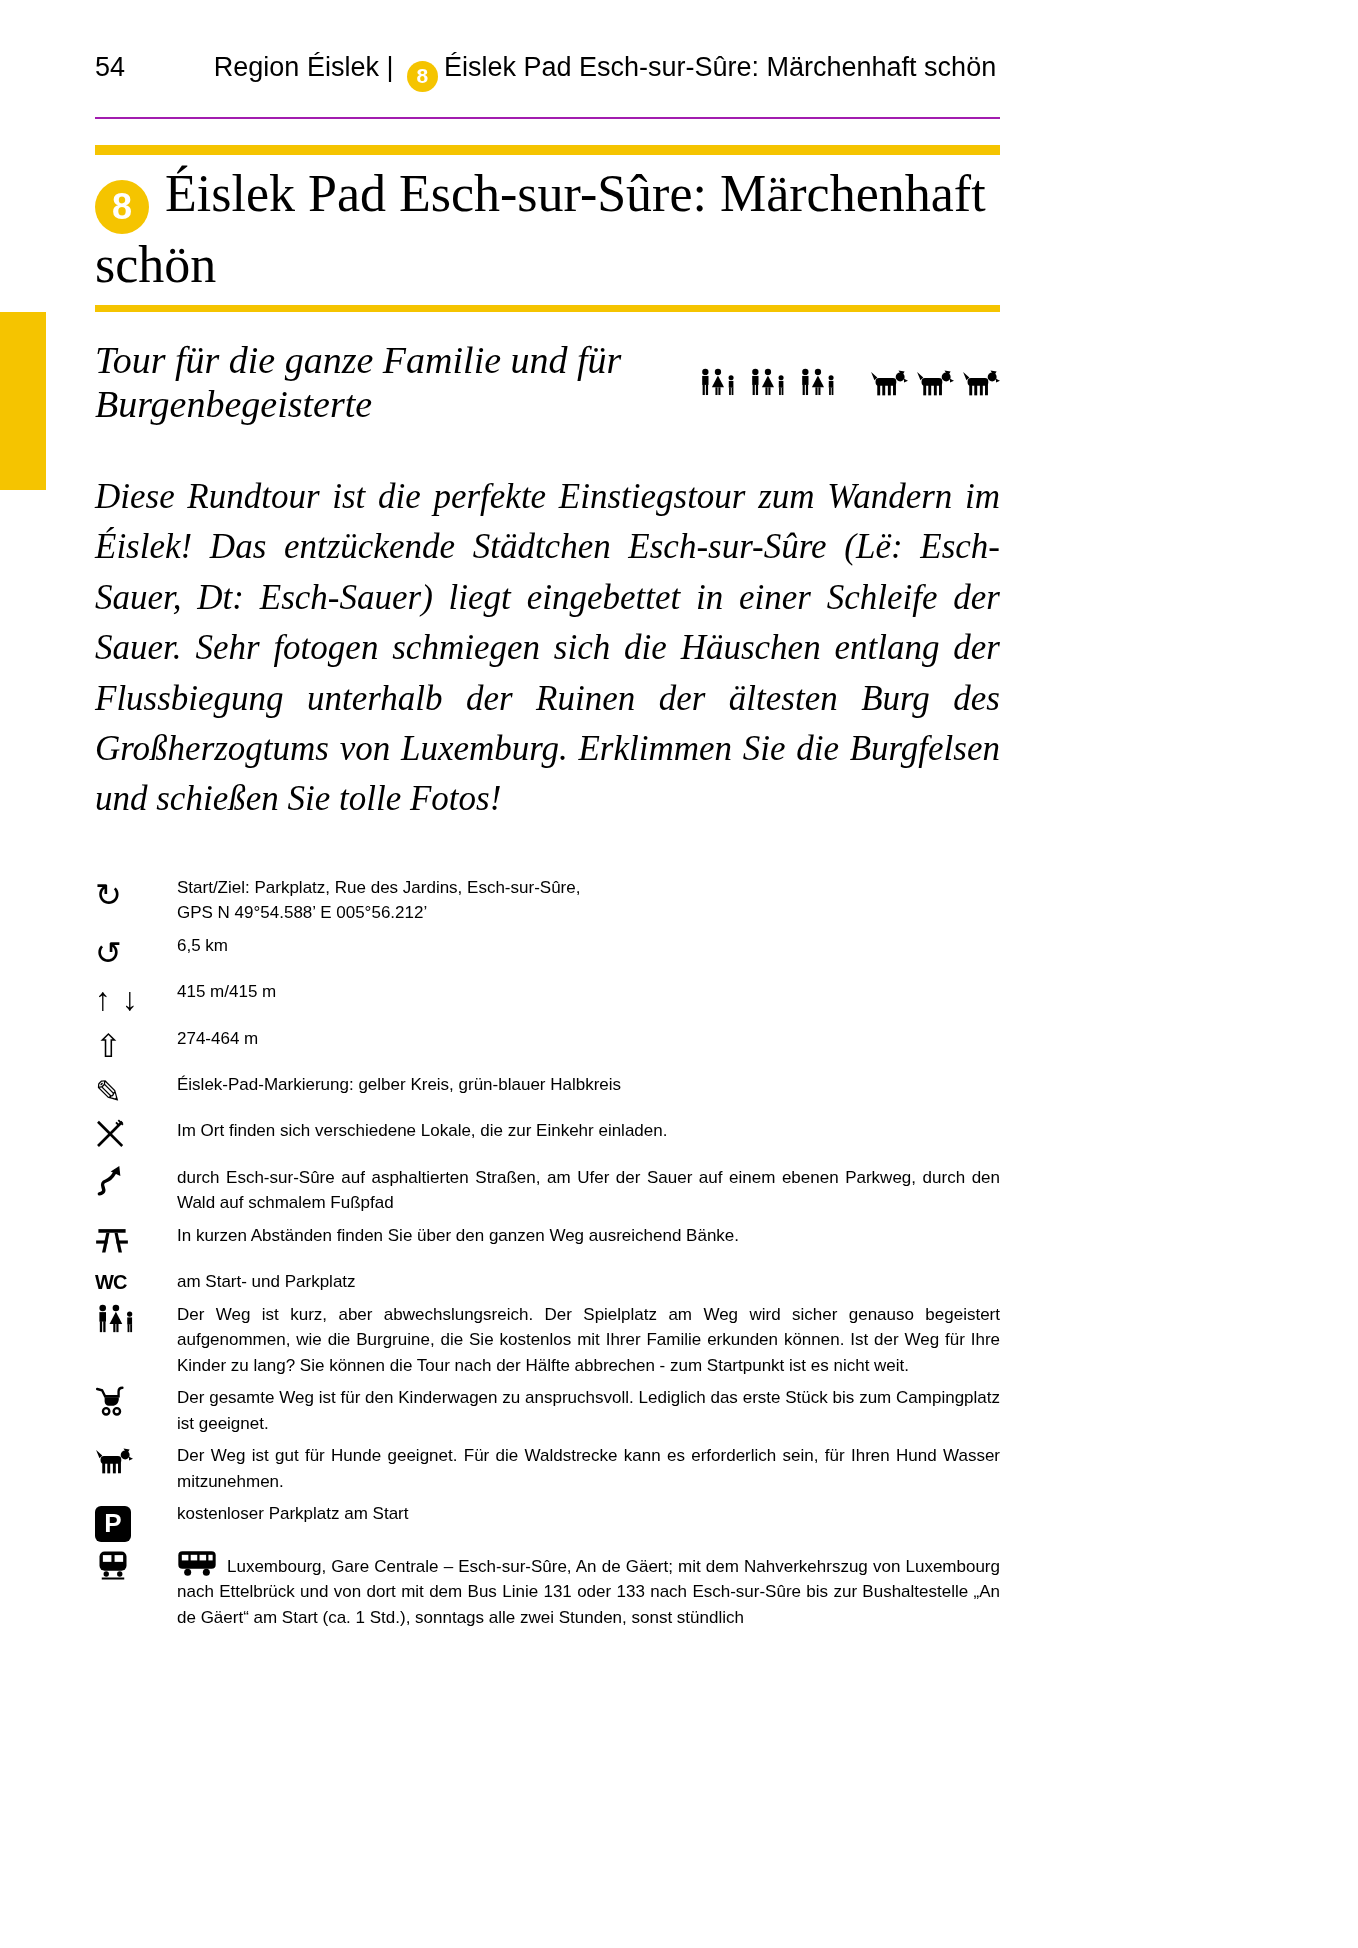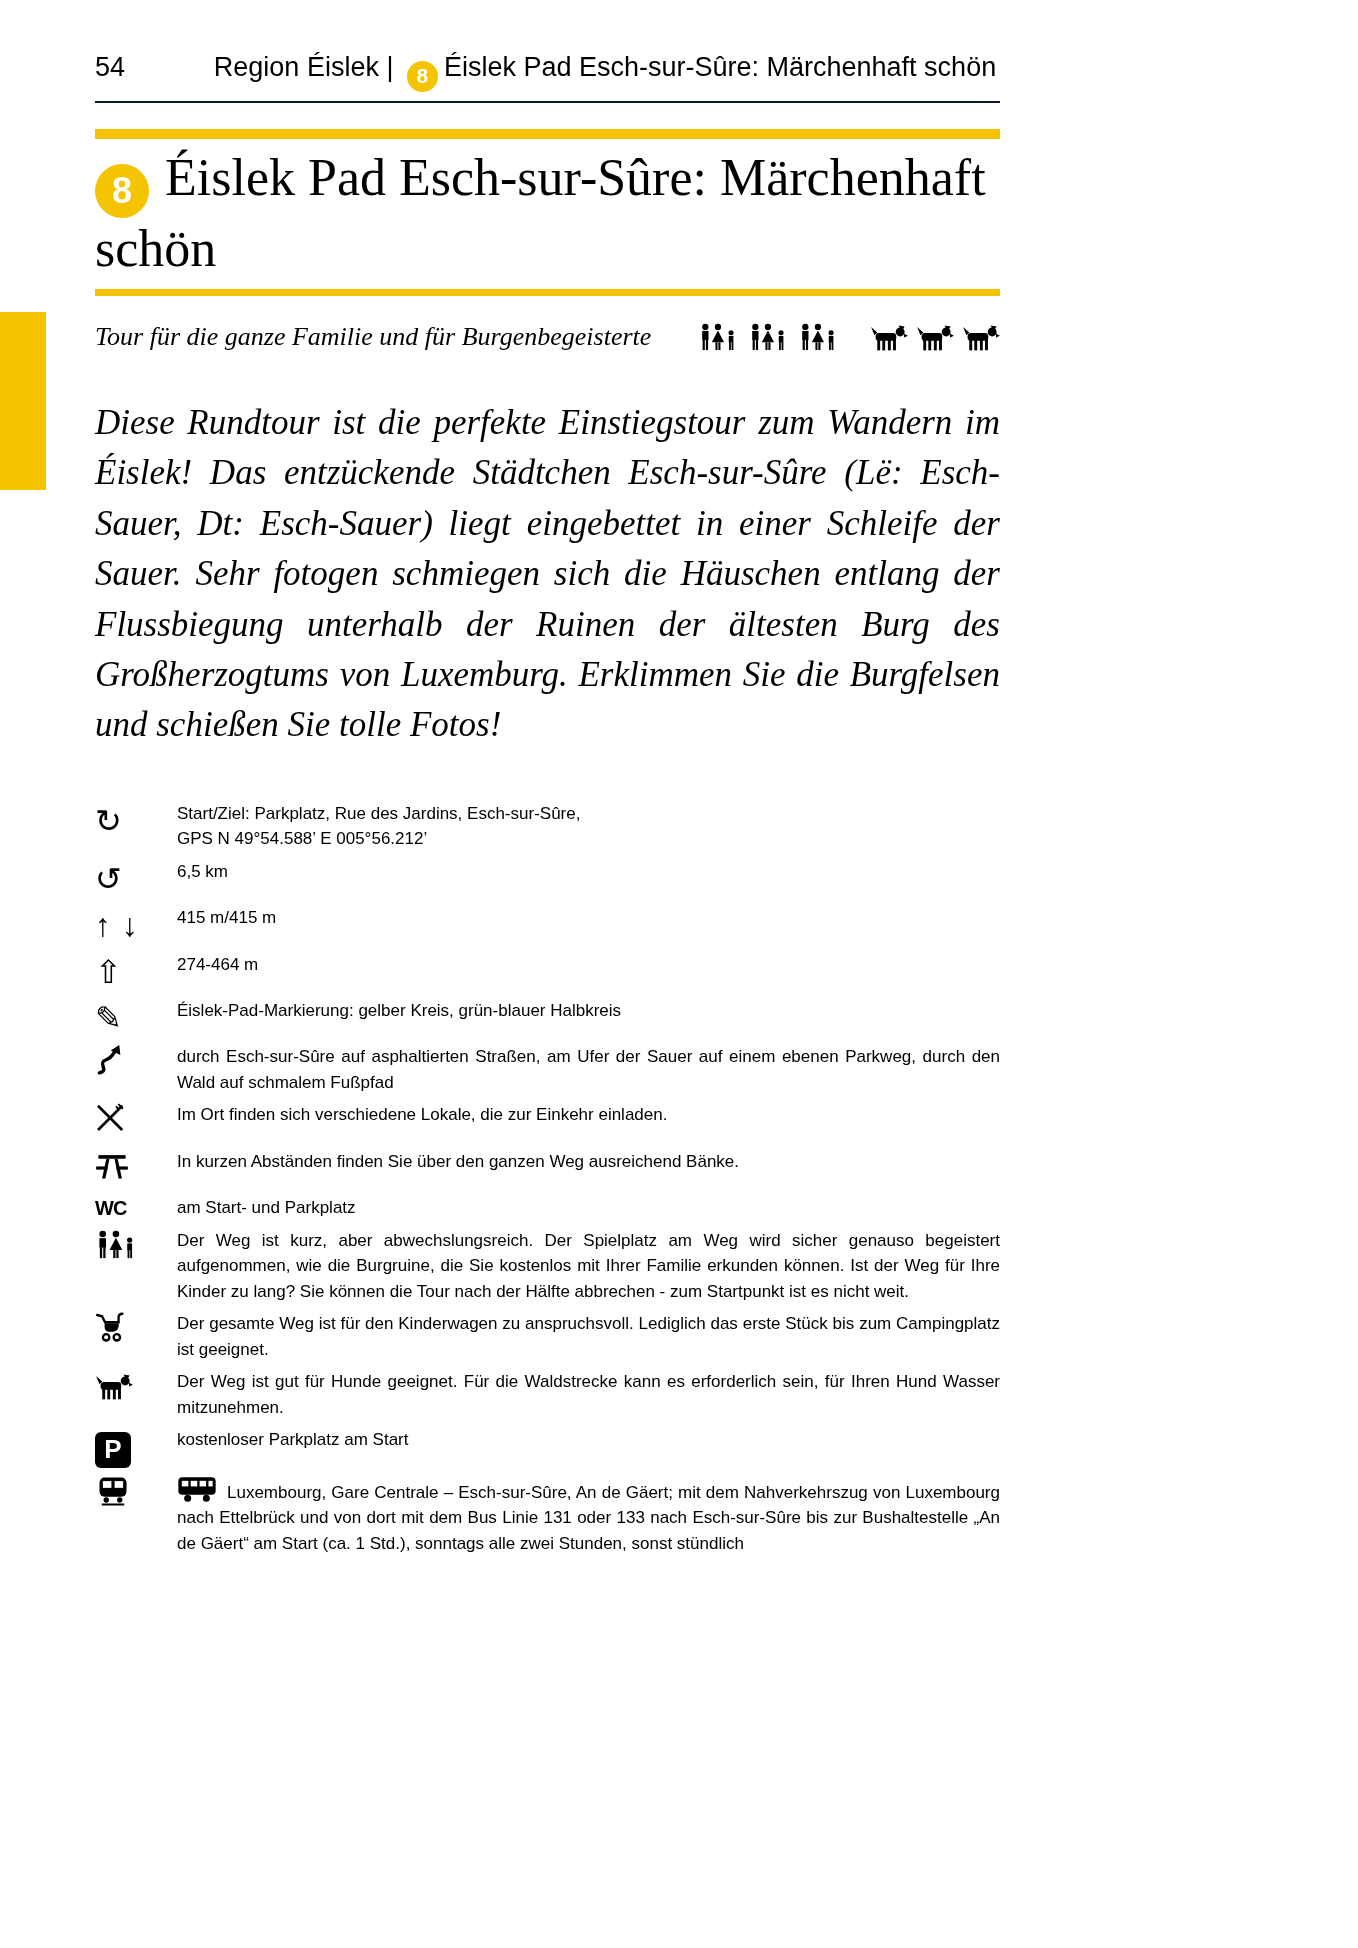--- a/index.html
+++ b/index.html
@@ -14,21 +14,21 @@
     position:absolute; left:0; top:312px; width:46px; height:178px;
     background:var(--yellow);
   }
   .content {
     position:absolute; left:95px; top:0; width:905px;
   }
 
   
   .running-head {
     margin-top:52px; display:flex; align-items:baseline;
-    font-size:27px; border-bottom:2px solid #0f172a; padding-bottom:9px;
+    font-size:27px; border-bottom:2px solid #a21caf; padding-bottom:25px;
   }
   .page-number { width:115px; flex:0 0 115px; }
   .running-title { flex:1; text-align:center; white-space:nowrap; }
   .badge {
     display:inline-flex; align-items:center; justify-content:center;
     background:var(--yellow); color:#fff; border-radius:50%;
     font-family:"Liberation Sans", sans-serif; font-weight:bold;
   }
   .badge-sm { width:31px; height:31px; font-size:21px; vertical-align:-7px; margin:0 6px; }
   .badge-lg { width:54px; height:54px; font-size:36px; vertical-align:-8px; margin-right:16px; }
@@ -41,21 +41,21 @@
   h1.title {
     font-family:"Liberation Serif", serif; font-weight:400;
     font-size:52px; line-height:1.18; margin:8px 0 10px;
   }
 
   
   .subtitle-row {
     margin-top:26px; display:flex; align-items:center; justify-content:space-between;
   }
   .subtitle {
-    font-family:"Liberation Serif", serif; font-style:italic; font-size:26px;
+    font-family:"Liberation Serif", serif; font-style:italic; font-size:38px;
   }
   .rating-icons { display:flex; align-items:center; gap:8px; }
   .rating-icons .grp-gap { width:14px; }
 
   
   .intro {
     margin-top:46px;
     font-family:"Liberation Serif", serif; font-style:italic;
     font-size:35px; line-height:1.44; text-align:justify;
   }
@@ -234,34 +234,34 @@
       <span class="fact-text">274-464 m</span>
     </div>
 
     <div class="fact-row">
       <span class="fact-icon">✎</span>
       <span class="fact-text">Éislek-Pad-Markierung: gelber Kreis, grün-blauer Halbkreis</span>
     </div>
 
     <div class="fact-row">
       <span class="fact-icon">
+        <svg class="ic" width="30" height="30">
+            <use href="#sym-cutlery"></use>
+          </svg>
+      </span>
+      <span class="fact-text">Im Ort finden sich verschiedene Lokale, die zur Einkehr einladen.</span>
+    </div>
+
+    <div class="fact-row">
+      <span class="fact-icon">
         <svg class="ic" width="28" height="30">
             <use href="#sym-trail"></use>
           </svg>
       </span>
       <span class="fact-text">durch Esch-sur-Sûre auf asphaltierten Straßen, am Ufer der Sauer auf einem ebenen Parkweg, durch den Wald auf schmalem Fußpfad</span>
-    </div>
-
-    <div class="fact-row">
-      <span class="fact-icon">
-        <svg class="ic" width="30" height="30">
-            <use href="#sym-cutlery"></use>
-          </svg>
-      </span>
-      <span class="fact-text">Im Ort finden sich verschiedene Lokale, die zur Einkehr einladen.</span>
     </div>
 
     <div class="fact-row">
       <span class="fact-icon">
         <svg class="ic" width="34" height="28">
             <use href="#sym-bench"></use>
           </svg>
       </span>
       <span class="fact-text">In kurzen Abständen finden Sie über den ganzen Weg ausreichend Bänke.</span>
     </div>

